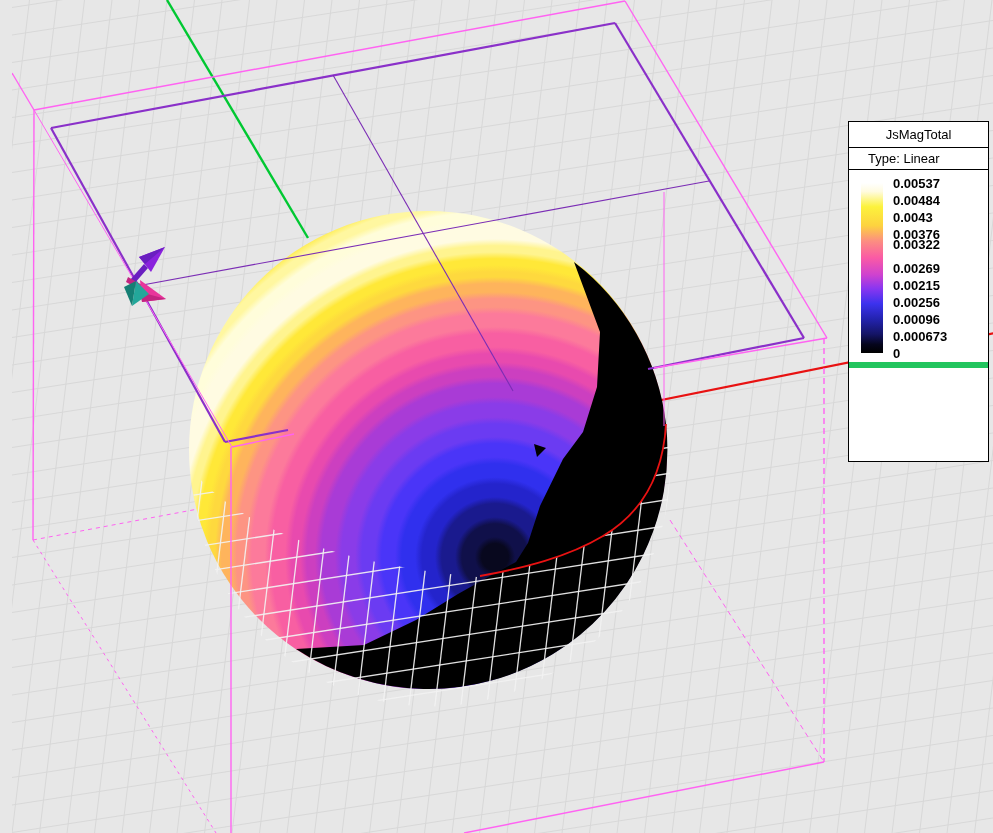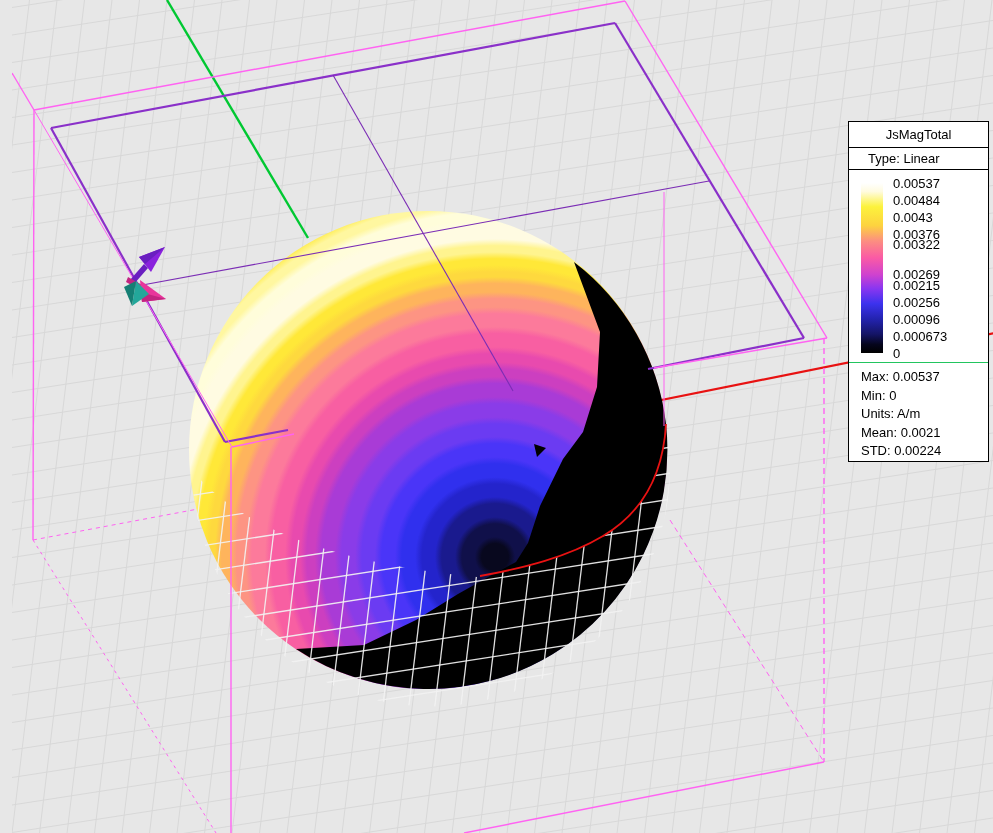--- a/index.html
+++ b/index.html
@@ -4,21 +4,21 @@
 <style>
   html,body{margin:0;padding:0;width:993px;height:833px;overflow:hidden;
     font-family:"Liberation Sans",sans-serif;background:#e7e7e7;}
   .stage{position:relative;width:993px;height:833px;margin-left:12px;}
   #scene{position:absolute;left:0;top:0;}
   
   .legend{position:absolute;left:836px;top:121px;width:139px;height:339px;
     background:#ffffff;border:1px solid #000;font-size:13px;color:#000;z-index:5;}
   .legend .row-title{height:25px;line-height:25px;text-align:center;border-bottom:1px solid #000;}
   .legend .row-type{height:21px;line-height:21px;padding-left:19px;border-bottom:1px solid #000;}
-  .legend .scale{position:relative;height:192px;border-bottom:1px solid #22c55e;}
+  .legend .scale{position:relative;height:192px;border-bottom:6px solid #22c55e;font-weight:bold;}
   .legend .bar{position:absolute;left:12px;top:13px;width:22px;height:170px;}
   .legend .scale-label{position:absolute;left:44px;height:17px;line-height:17px;white-space:nowrap;}
   .legend .stats{padding:5px 0 0 12px;}
   .legend .stat-line{height:18.6px;line-height:18.6px;white-space:nowrap;}
 </style>
 </head>
 <body>
 
 <div class="stage">
   <svg id="scene" width="993" height="833" viewBox="0 0 993 833">
@@ -254,29 +254,22 @@
     <div class="row-title">JsMagTotal</div>
     <div class="row-type">Type: Linear</div>
     <div class="scale">
       <div class="bar" id="legendBar" style="background: linear-gradient(rgb(255, 255, 255) 0%, rgb(255, 251, 224) 5%, rgb(252, 242, 60) 14%, rgb(253, 211, 63) 25%, rgb(252, 143, 128) 34%, rgb(250, 90, 165) 44%, rgb(207, 66, 207) 54%, rgb(138, 54, 240) 62%, rgb(60, 50, 238) 71%, rgb(35, 35, 175) 80%, rgb(20, 20, 101) 89%, rgb(5, 5, 28) 95%, rgb(0, 0, 0) 100%);"></div>
       <div id="scaleLabels">
           <div class="scale-label" style="top: 5px;">0.00537</div>
           <div class="scale-label" style="top: 22px;">0.00484</div>
           <div class="scale-label" style="top: 39px;">0.0043</div>
           <div class="scale-label" style="top: 56px;">0.00376</div>
           <div class="scale-label" style="top: 66px;">0.00322</div>
-          <div class="scale-label" style="top: 96px;">0.00269</div>
+          <div class="scale-label" style="top: 90px;">0.00269</div>
           <div class="scale-label" style="top: 107px;">0.00215</div>
           <div class="scale-label" style="top: 124px;">0.00256</div>
           <div class="scale-label" style="top: 141px;">0.00096</div>
           <div class="scale-label" style="top: 158px;">0.000673</div>
           <div class="scale-label" style="top: 175px;">0</div>
         </div>
     </div>
-    <div class="stats" id="statsLines">
-        <div class="stat-line">Max: 0.00537</div>
-        <div class="stat-line">Min: 0</div>
-        <div class="stat-line">Units: A/m</div>
-        <div class="stat-line">Mean: 0.0021</div>
-        <div class="stat-line">STD: 0.00224</div>
-      </div>
   </div>
 </div>
 
 </body></html>

